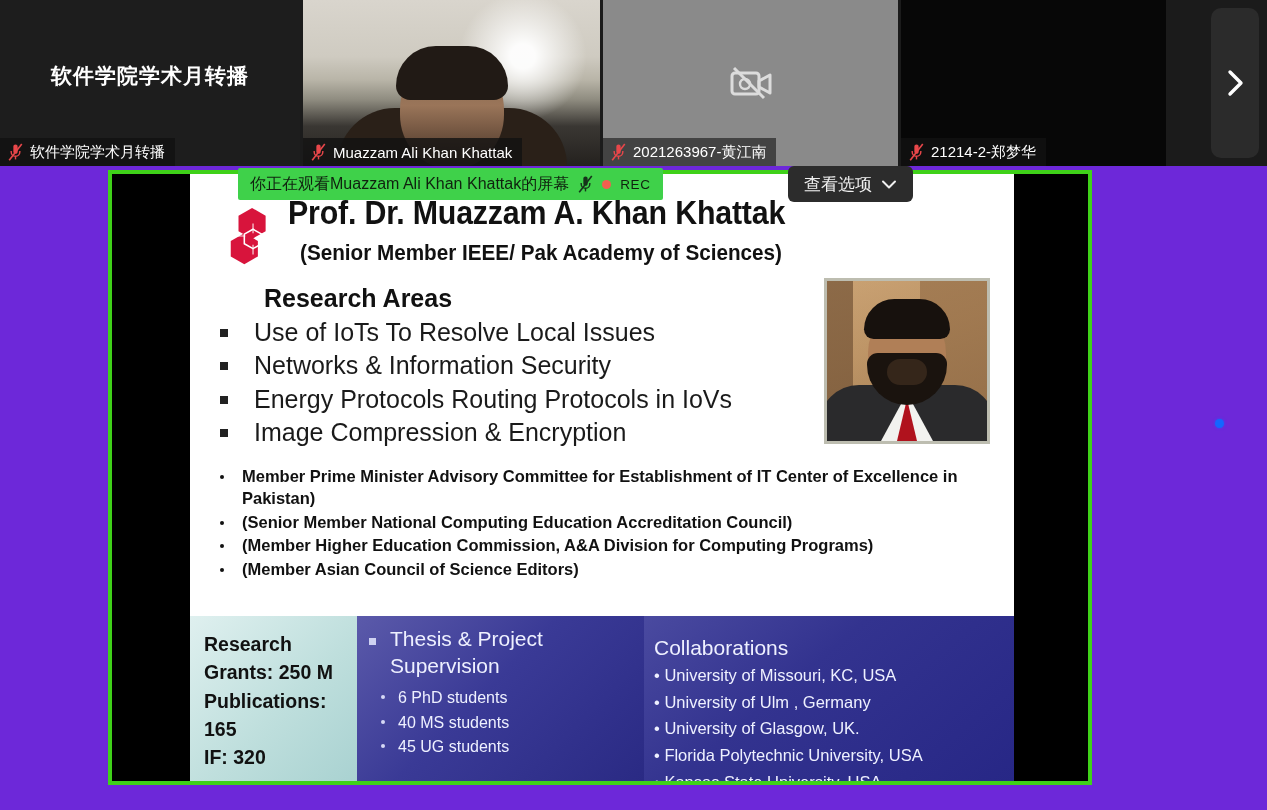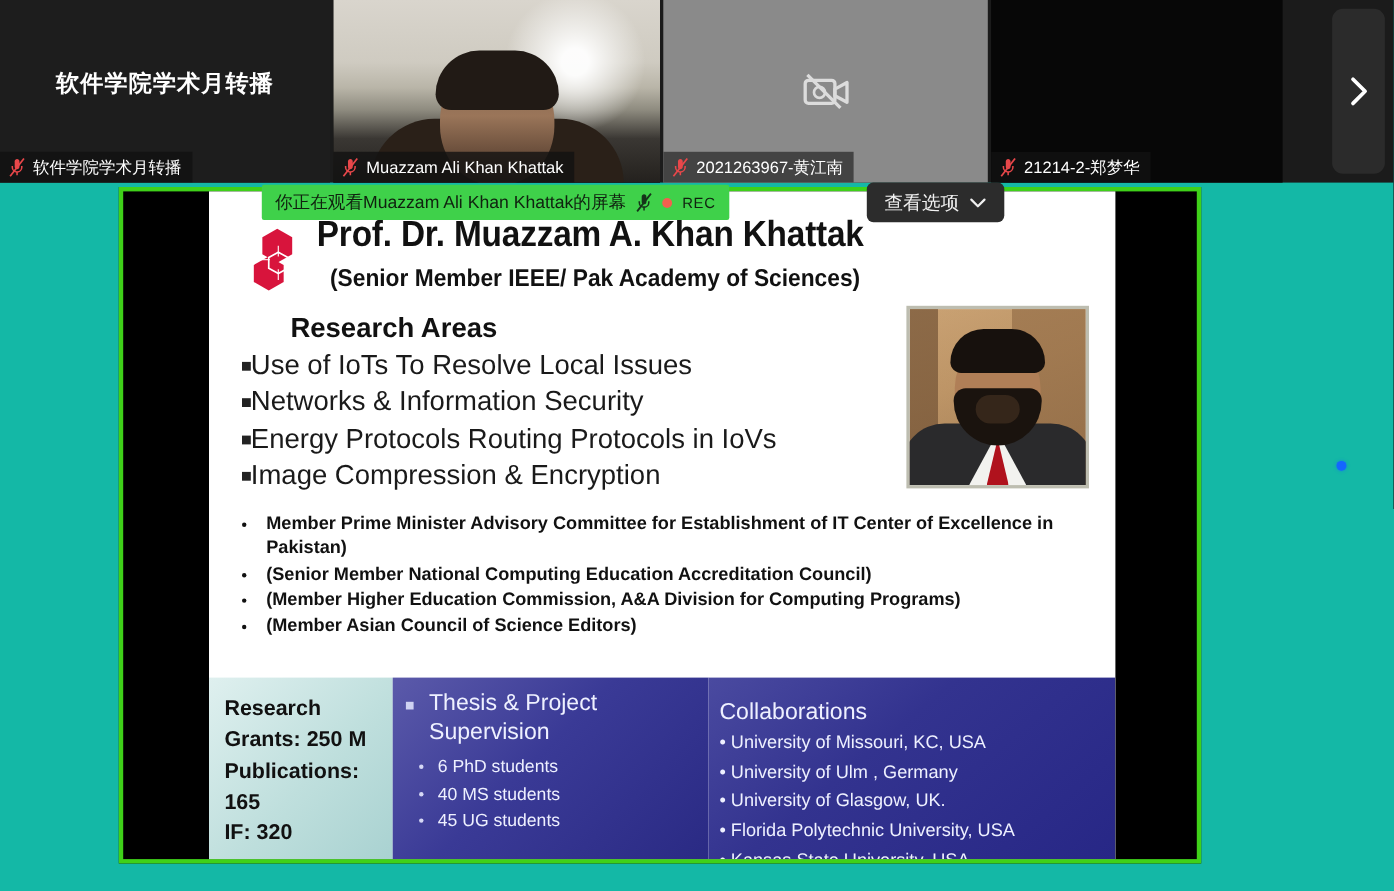--- a/index.html
+++ b/index.html
@@ -1,17 +1,17 @@
 <!DOCTYPE html>
 <html><head>
 <meta charset="utf-8">
 <style>
   html,body{margin:0;padding:0;background:#121212;}
   body{width:1267px;height:810px;overflow:hidden;font-family:"Liberation Sans","DejaVu Sans",sans-serif;}
-  .app{position:relative;width:1267px;height:810px;background:#14b8a6;}
+  .app{position:relative;width:1267px;height:810px;background:#6d28d9;}
 
   
   .filmstrip{position:absolute;left:0;top:0;width:1267px;height:166px;background:#1b1b1b;}
   .tile{position:absolute;top:0;height:166px;overflow:hidden;background:#0b0b0b;}
   .tile.t1{left:0;width:300px;background:#1d1d1d;}
   .tile.t2{left:303px;width:297px;}
   .tile.t3{left:603px;width:295px;background:#8a8a8a;}
   .tile.t4{left:901px;width:265px;background:#070707;}
 
   .tile-title{position:absolute;left:0;right:0;top:62px;text-align:center;color:#fff;
@@ -51,21 +51,21 @@
   .logo{position:absolute;left:33px;top:32px;width:62px;height:62px;}
   .slide-title{position:absolute;left:98px;top:20px;font-size:33px;font-weight:700;color:#111;
                font-family:"Liberation Sans Narrow","Liberation Sans",sans-serif;
                transform:scaleX(.92);transform-origin:left center;letter-spacing:-.2px;white-space:nowrap;}
   .slide-sub{position:absolute;left:110px;top:66px;font-size:22px;font-weight:700;color:#111;
              font-family:"Liberation Sans Narrow","Liberation Sans",sans-serif;
              transform:scaleX(.94);transform-origin:left center;white-space:nowrap;}
 
   .ra-head{position:absolute;left:30px;top:110px;font-size:25px;font-weight:700;color:#111;margin-left:44px;}
   .ra-list{position:absolute;left:30px;top:142px;margin:0;padding:0;list-style:none;}
-  .ra-list li{display:flex;align-items:flex-start;gap:0;font-size:25px;color:#1a1a1a;
+  .ra-list li{display:flex;align-items:flex-start;gap:26px;font-size:25px;color:#1a1a1a;
               line-height:1.33;white-space:nowrap;}
   .sq{display:inline-block;width:8px;height:8px;background:#222;margin-top:13px;flex:0 0 auto;}
 
   .photo{position:absolute;left:634px;top:104px;width:166px;height:166px;
          border:3px solid #bdbdb0;box-sizing:border-box;overflow:hidden;
          background:linear-gradient(160deg,#c9a071 0%,#b98f60 40%,#8d6a45 100%);}
   .photo .bg2{position:absolute;inset:0;background:
      linear-gradient(90deg,rgba(120,88,58,.75) 0 16%,rgba(205,170,126,.2) 16% 58%,rgba(150,112,74,.7) 58% 100%);}
   .photo .face{position:absolute;left:50%;top:26px;transform:translateX(-50%);
      width:78px;height:92px;border-radius:50% 50% 44% 44%;background:#b07f57;}

